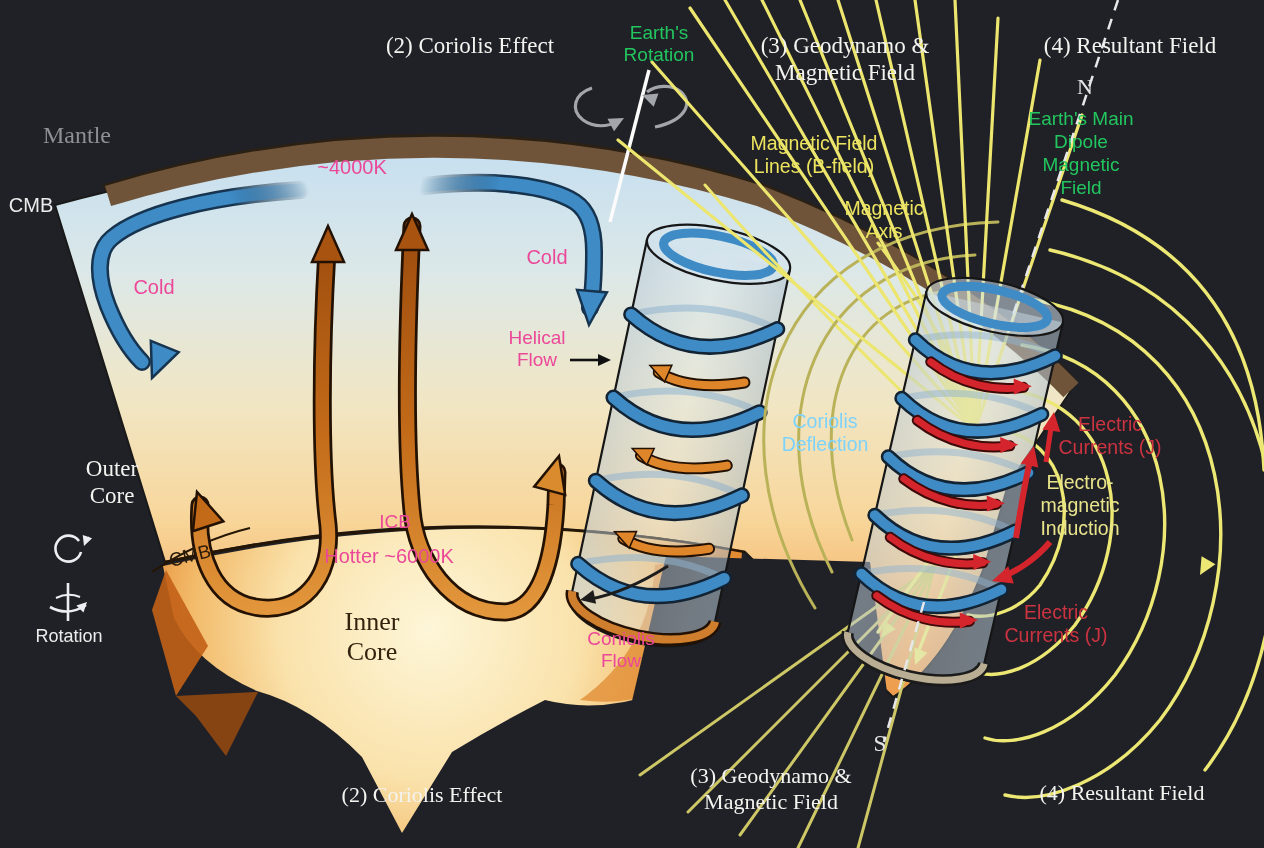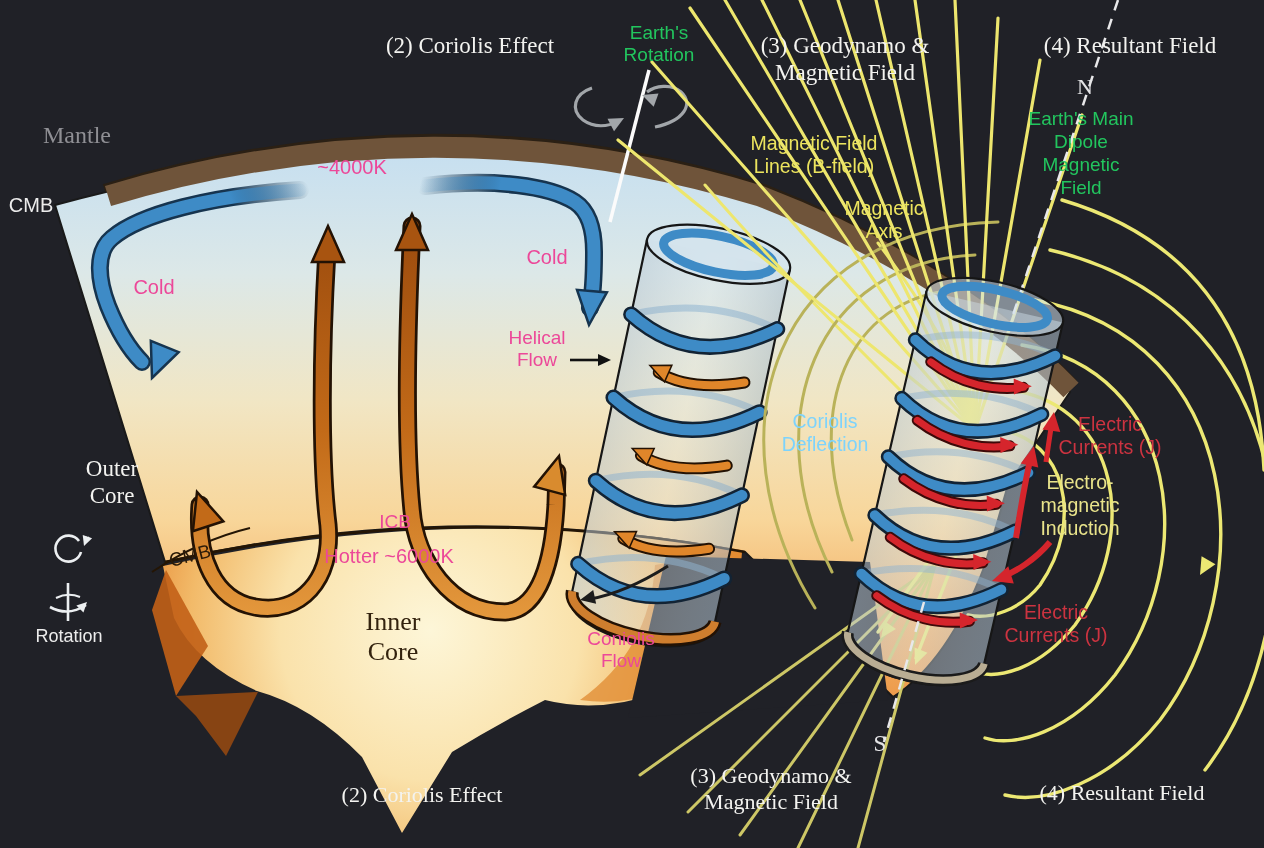--- a/index.html
+++ b/index.html
@@ -314,21 +314,21 @@
 
 <div class="lbl dark" style="left:375px;top:522px;font-size:19px;margin-left:20px;">
       <span>ICB</span>
     </div>
 <div class="lbl dark" style="left:389px;top:557px;font-size:20px;text-align:center;">
       <span>Hotter ~6000K</span>
     </div>
 <div class="lbl rot14" style="left:190px;top:556px;font-size:19px;color:#2a1a08;">
       <span>CMB</span>
     </div>
-<div class="lbl serif darker" style="left:393px;top:637px;font-size:26px;">
+<div class="lbl serif darker" style="left:372px;top:637px;font-size:26px;">
   <span>Inner</span>
   <span>Core</span>
 </div>
 <div class="lbl dark" style="left:621px;top:650px;font-size:19px;">
   <span>Coniolis</span>
   <span>Flow</span>
 </div>
 <div class="lbl" style="left:825px;top:433px;font-size:19.5px;color:#7dd3fc;">
   <span>Coriolis</span>
   <span>Deflection</span>

